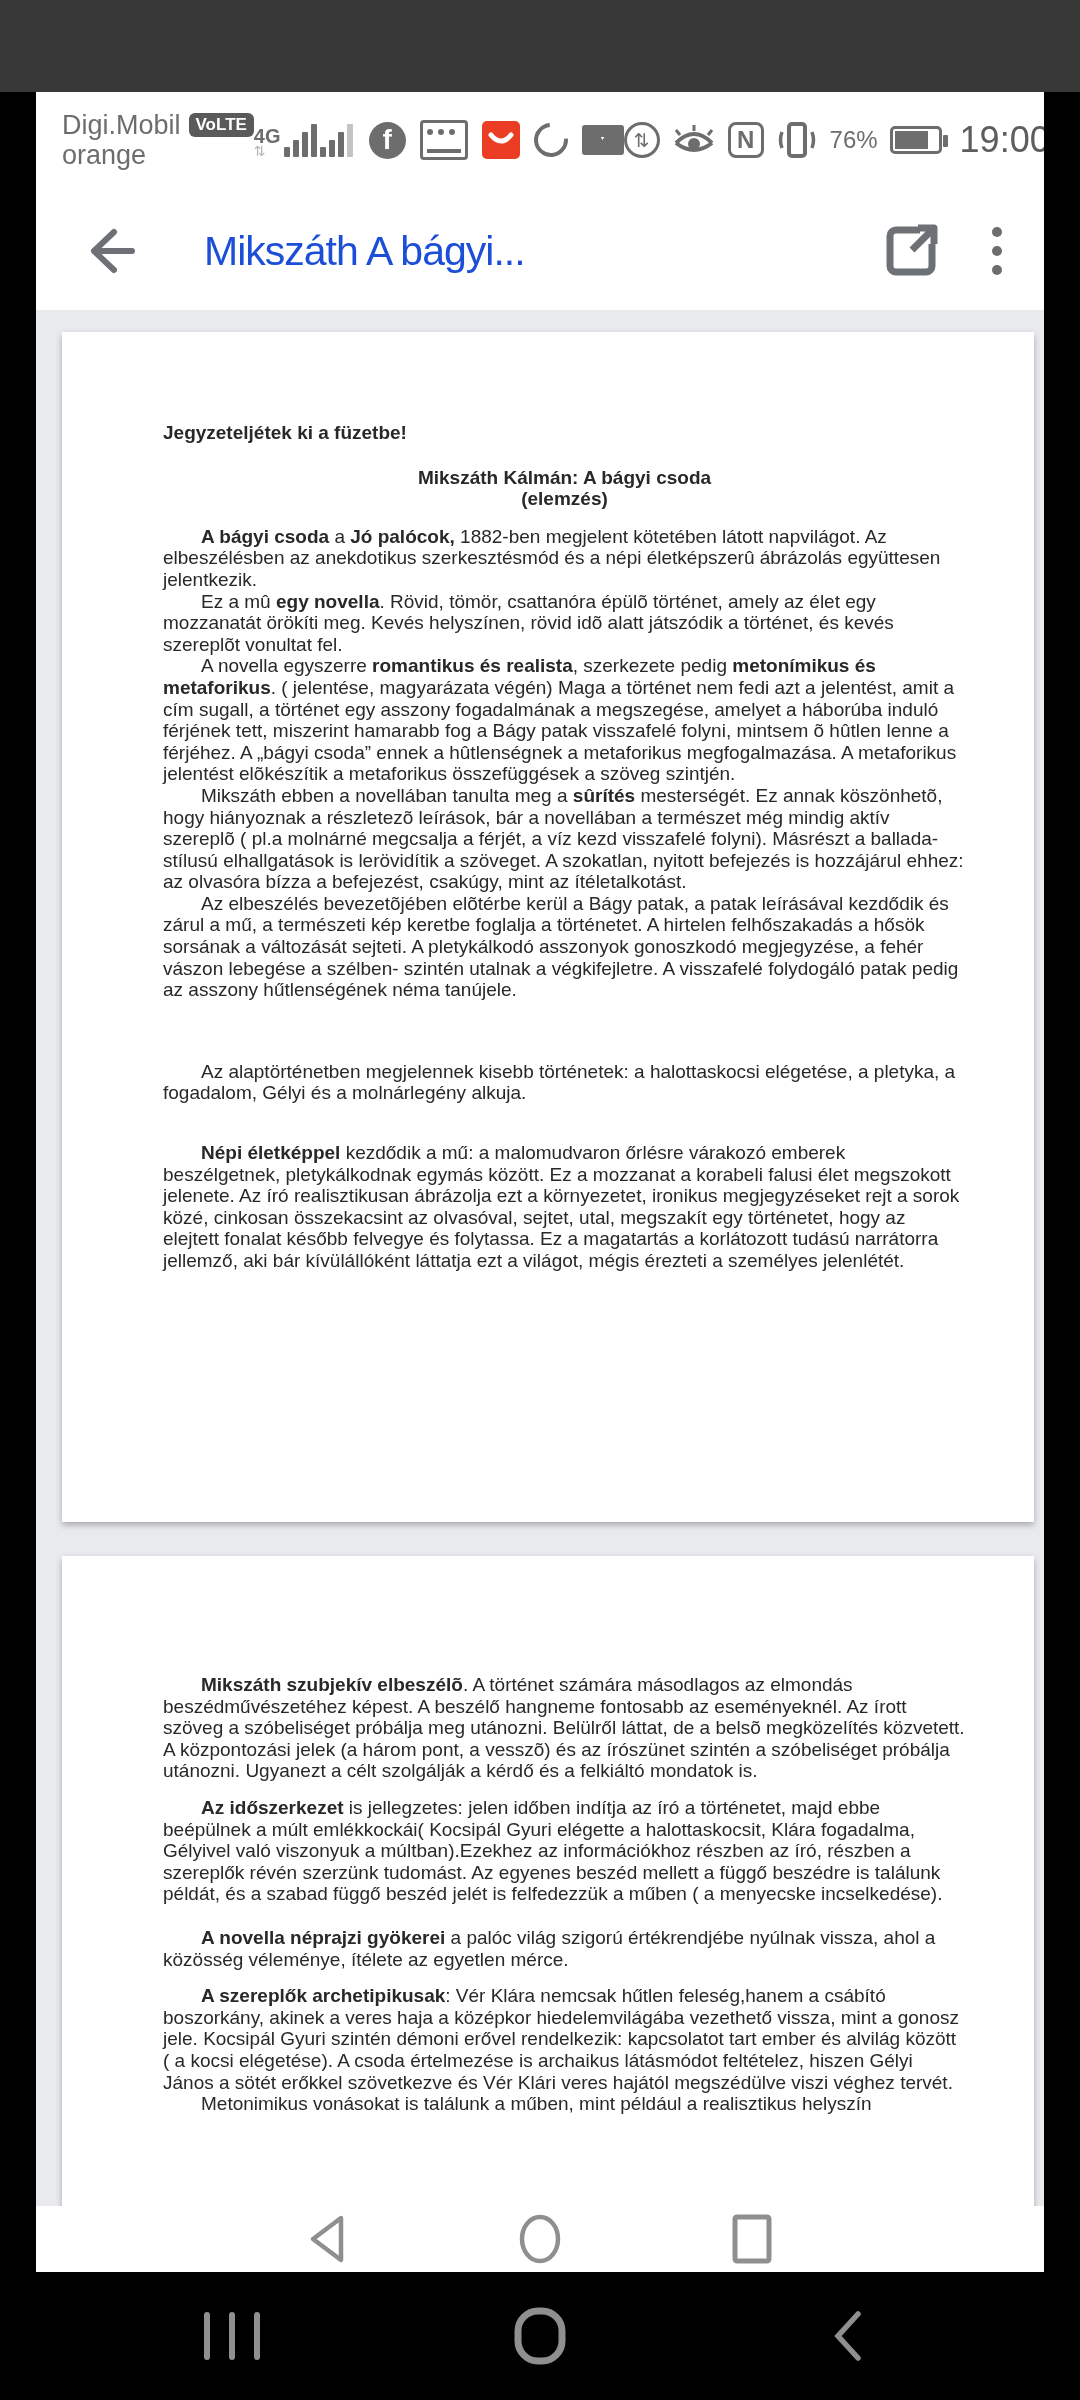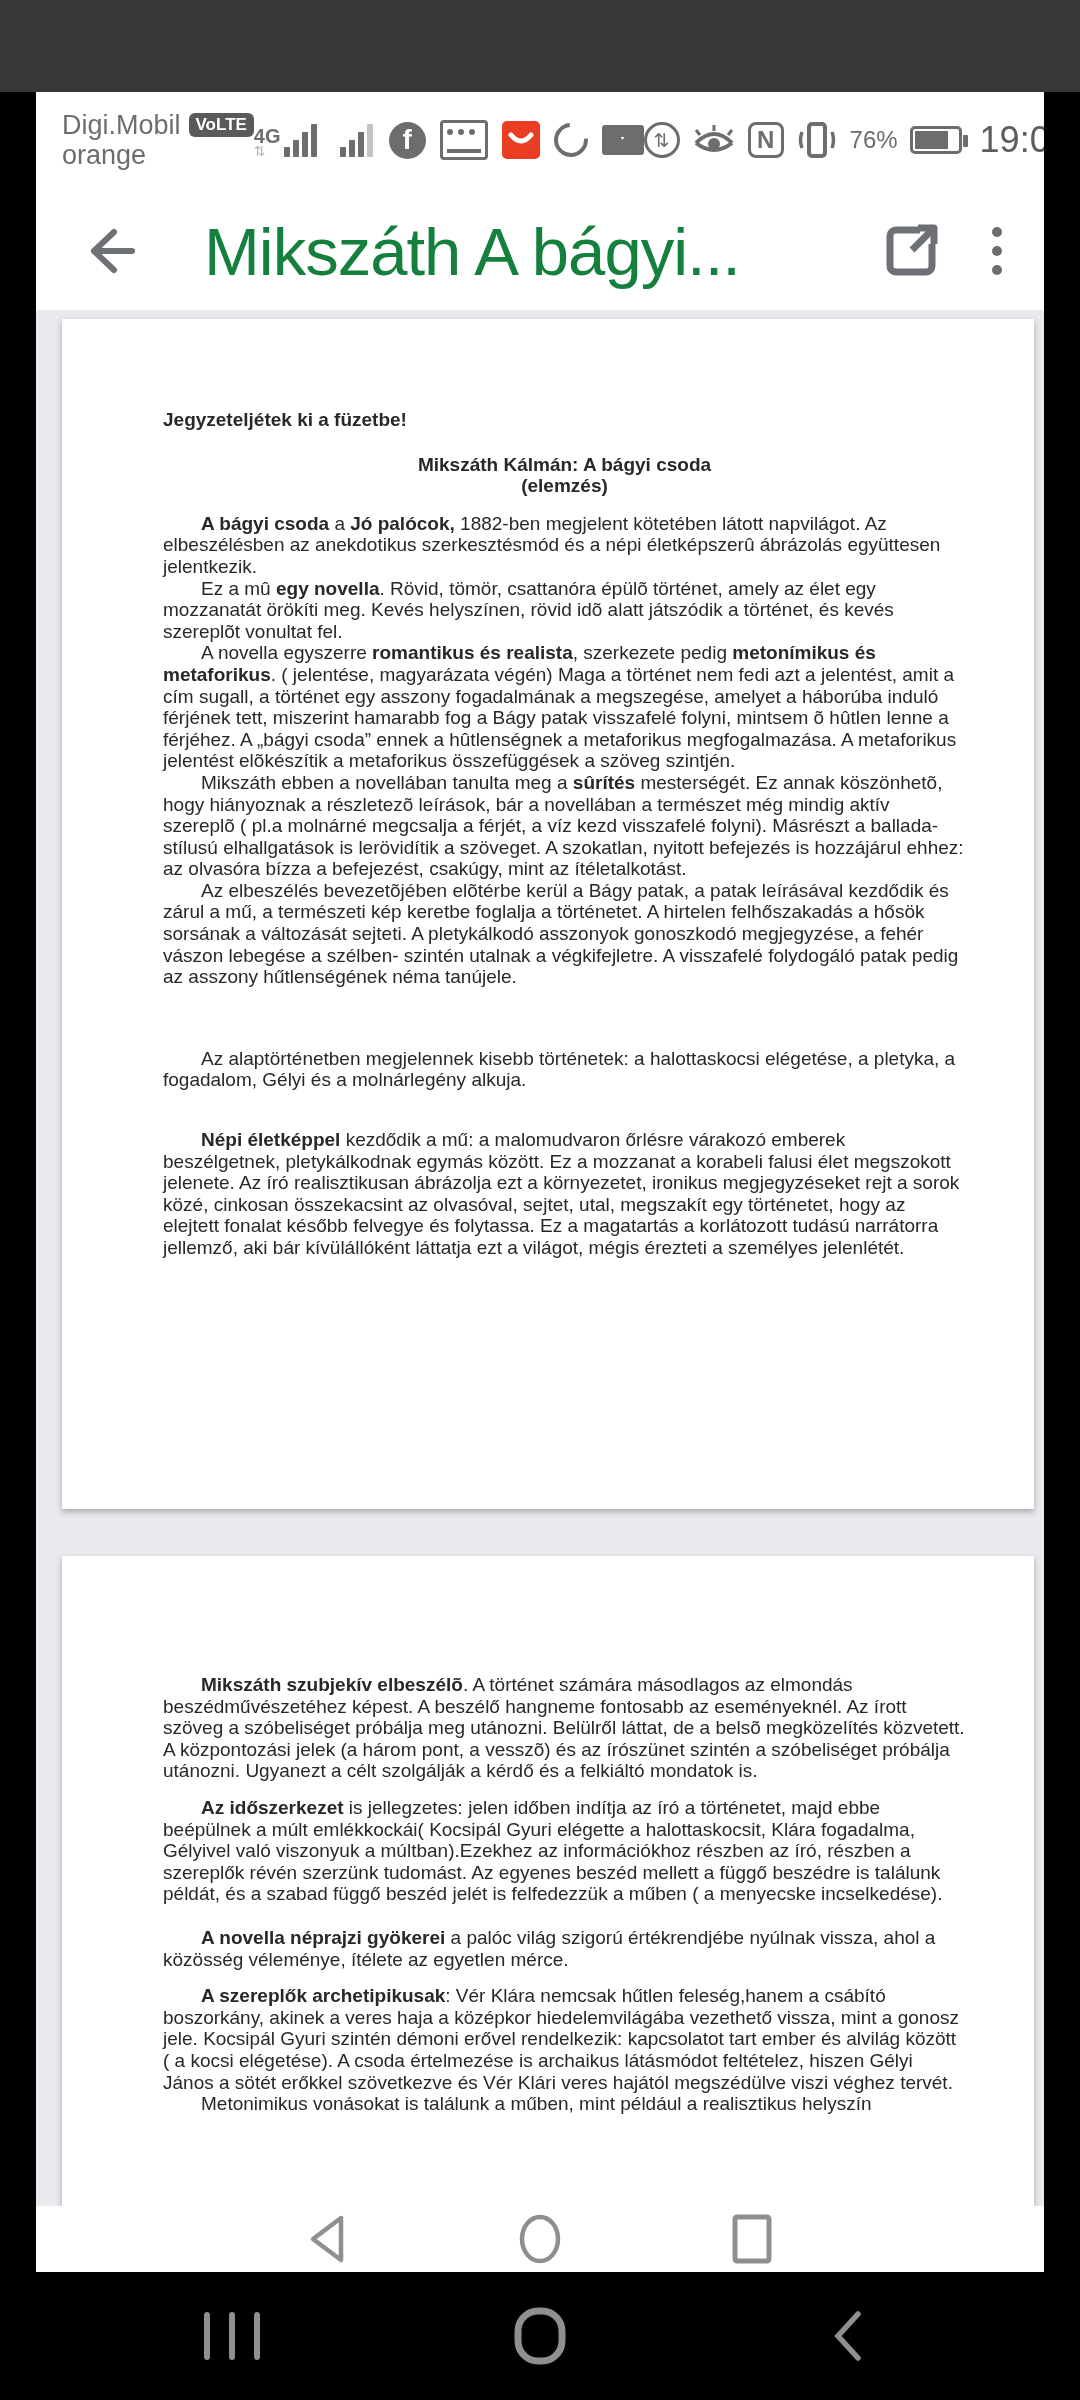--- a/index.html
+++ b/index.html
@@ -8,21 +8,21 @@
     font-family:"Liberation Sans", sans-serif;overflow:hidden;
   }
   .top-strip{position:absolute;left:0;top:0;width:1080px;height:92px;background:#383838;}
   .screen{position:absolute;left:36px;top:92px;width:1008px;height:2180px;background:#ffffff;overflow:hidden;}
 
   
   .status-bar{position:absolute;left:0;top:0;width:100%;height:96px;display:flex;align-items:center;padding:0 26px;box-sizing:border-box;color:#6d6d6d;}
   .carrier{display:flex;flex-direction:column;line-height:30px;font-size:27px;color:#6d6d6d;}
   .carrier-row{display:flex;align-items:center;gap:8px;}
   .volte{background:#5a5a5a;color:#fff;font-size:17px;font-weight:bold;border-radius:6px;padding:1px 7px;line-height:22px;}
-  .netgrp{display:flex;align-items:flex-end;margin-right:20px;justify-content:flex-end;}
+  .netgrp{display:flex;align-items:flex-end;margin-right:0;justify-content:flex-end;}
   .nettype{font-size:20px;font-weight:bold;color:#6d6d6d;line-height:18px;text-align:center;}
   .netarrows{font-size:14px;color:#b5b5b5;line-height:12px;}
   .sigbars{display:flex;align-items:flex-end;gap:3px;height:34px;margin-left:3px;}
   .sigbars i{display:block;width:6px;background:#6d6d6d;border-radius:1px;}
   .sigbars i.dim{background:#c4c4c4;}
   .sb1{height:10px}.sb2{height:17px}.sb3{height:25px}.sb4{height:33px}
   .notif-icons{display:flex;align-items:center;gap:14px;margin-left:16px;}
   .icon-fb{width:37px;height:37px;border-radius:50%;background:#6d6d6d;color:#fff;font-weight:bold;font-size:28px;display:flex;align-items:center;justify-content:center;}
   .icon-gallery{width:42px;height:34px;border:3px solid #6d6d6d;border-radius:4px;position:relative;}
   .icon-gallery b{position:absolute;top:6px;left:4px;width:6px;height:6px;border-radius:50%;background:#6d6d6d;}
@@ -38,29 +38,29 @@
   .icon-nfc{width:36px;height:36px;border:3px solid #6d6d6d;border-radius:8px;display:flex;align-items:center;justify-content:center;font-weight:bold;font-size:24px;color:#6d6d6d;box-sizing:border-box;}
   .battery-pct{font-size:24px;color:#6d6d6d;}
   .icon-batt{width:52px;height:28px;border:3px solid #6d6d6d;border-radius:5px;position:relative;box-sizing:border-box;}
   .icon-batt i{position:absolute;left:2px;top:2px;bottom:2px;width:72%;background:#6d6d6d;}
   .icon-batt:after{content:"";position:absolute;right:-9px;top:6px;width:5px;height:12px;background:#6d6d6d;border-radius:1px;}
   .status-time{font-size:36px;color:#5d5d5d;margin-left:6px;}
 
   
   .app-bar{position:absolute;left:0;top:100px;width:100%;height:118px;display:flex;align-items:center;padding:0 38px;box-sizing:border-box;background:#fff;}
   .back-arrow{width:70px;height:70px;display:flex;align-items:center;justify-content:center;}
-  .app-title{font-size:67px;color:#15803d;margin-left:60px;letter-spacing:-1px;white-space:nowrap;overflow:hidden;}
+  .app-title{font-size:41px;color:#1d4ed8;margin-left:60px;letter-spacing:-1px;white-space:nowrap;overflow:hidden;}
   .appbar-actions{margin-left:auto;display:flex;align-items:center;gap:44px;}
   .dots{display:flex;flex-direction:column;gap:9px;padding:4px;}
   .dots i{width:10px;height:10px;border-radius:50%;background:#6d6d6d;}
 
   
   .doc-area{position:absolute;left:0;top:218px;width:100%;height:1896px;background:#e9eaee;overflow:hidden;}
   .page{position:absolute;left:26px;width:972px;background:#fff;box-shadow:0 3px 6px rgba(0,0,0,0.28);box-sizing:border-box;padding-left:101px;padding-right:68px;}
-  .page-1{top:9px;height:1190px;padding-top:90px;}
+  .page-1{top:22px;height:1190px;padding-top:90px;}
   .page-2{top:1246px;height:680px;padding-top:118px;overflow:hidden;}
   .blk{margin:0;font-size:19px;line-height:21.6px;color:#282828;}
   .blk .bold{font-weight:bold;}
   .note{font-weight:bold;}
   .heading{text-align:center;font-weight:bold;}
   .para{text-indent:38px;}
 
   
   .inner-nav{position:absolute;left:0;top:2114px;width:100%;height:66px;background:#fff;display:flex;align-items:center;justify-content:center;}
   .inner-nav .slot{width:212px;display:flex;align-items:center;justify-content:center;}

